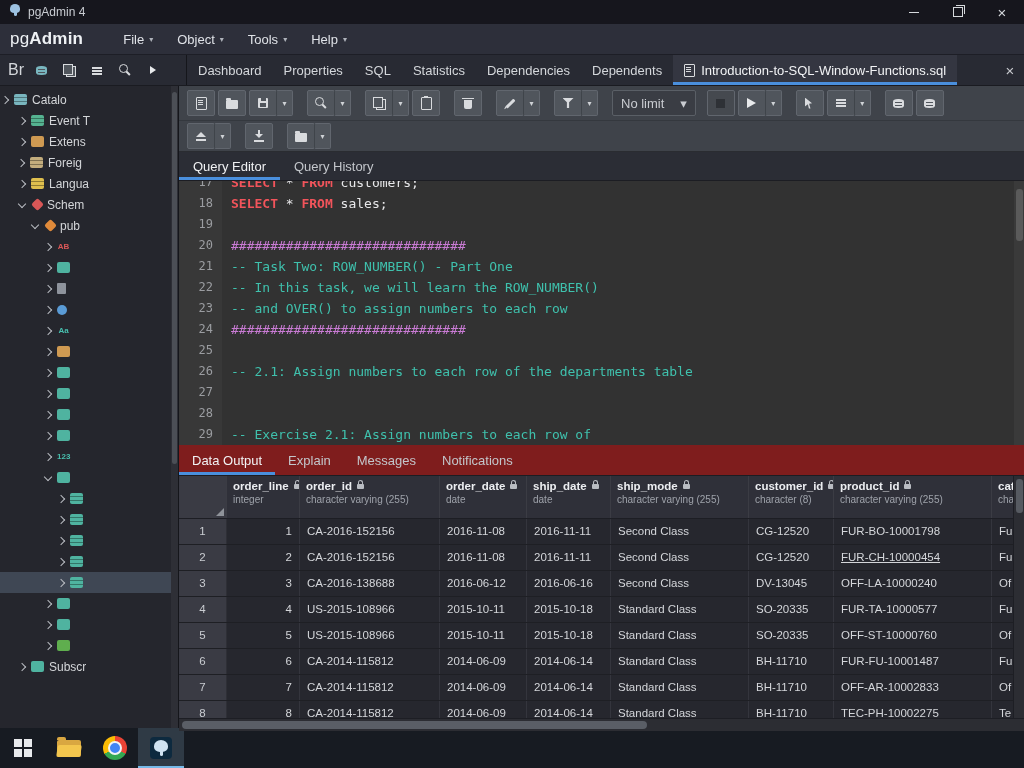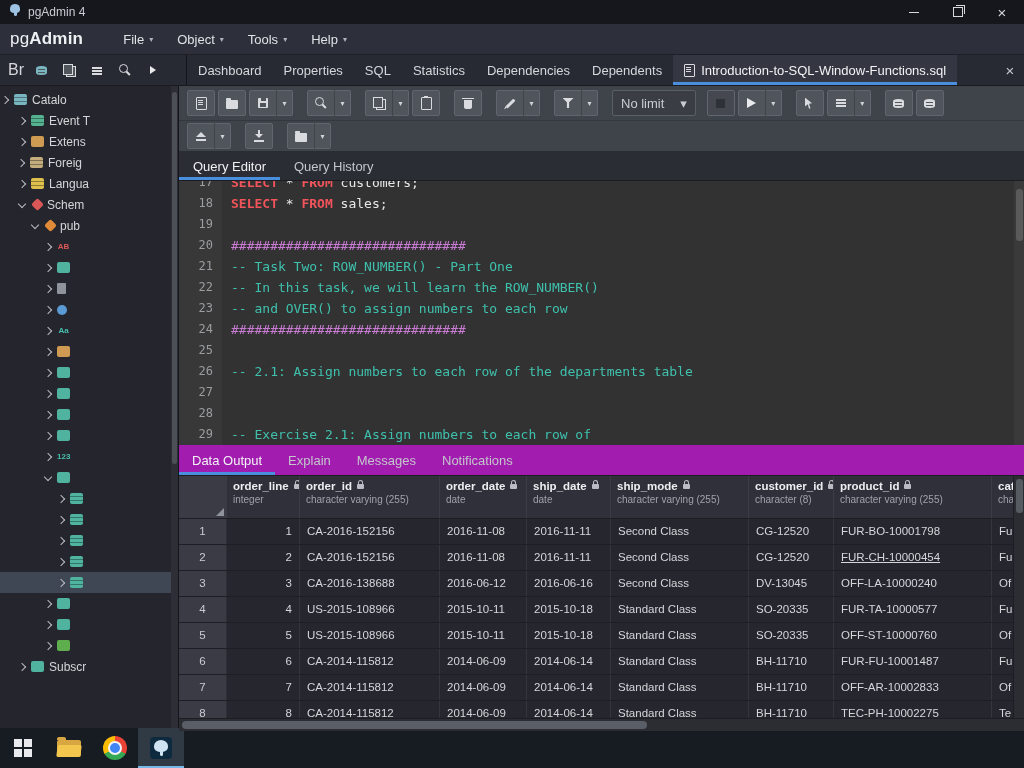--- a/index.html
+++ b/index.html
@@ -117,21 +117,21 @@
   .lnum{width:34px;flex:none;text-align:right;padding-right:9px;color:#9b9da1;background:#383838;font-size:12px;}
   .ltext{padding-left:9px;white-space:pre;color:#e8e8ea;}
   .tk-k{color:#f2545b;font-weight:bold;}
   .tk-p{color:#e8e8ea;}
   .tk-c{color:#3fc1ad;}
   .tk-h{color:#c97bd4;}
   .ed-scroll{position:absolute;top:0;right:0;width:10px;height:100%;background:#3a3a3a;}
   .ed-scroll .thumb{position:absolute;top:8px;left:1.5px;width:7px;height:52px;background:#5a5a5a;border-radius:3px;}
 
   
-  .restabs{height:30px;background:#a21caf;display:flex;align-items:stretch;flex:none;border-bottom:1px solid #1c1d23;}
+  .restabs{height:30px;background:#7f1d1d;display:flex;align-items:stretch;flex:none;border-bottom:1px solid #1c1d23;}
   .restab{display:flex;align-items:center;padding:0 13px;font-size:13px;color:#c3c6cb;}
   .restab.active{color:#f2f3f5;border-bottom:3px solid #4a8fdd;padding-top:3px;}
 
   
   .gridwrap{height:242px;position:relative;overflow:hidden;flex:none;background:#26272e;}
   .ghead{display:flex;height:42px;background:#2f3039;border-bottom:1px solid #1d1e24;}
   .gcol{flex:none;border-right:1px solid #3b3c44;padding:4px 6px 0 6px;box-sizing:border-box;position:relative;overflow:hidden;}
   .gcol.gc-row{background:#3a3b44;}
   .gname{display:flex;align-items:center;font-size:11.5px;font-weight:bold;color:#eceef1;white-space:nowrap;}
   .gtype{font-size:10px;color:#9fa3ab;margin-top:2px;white-space:nowrap;}

